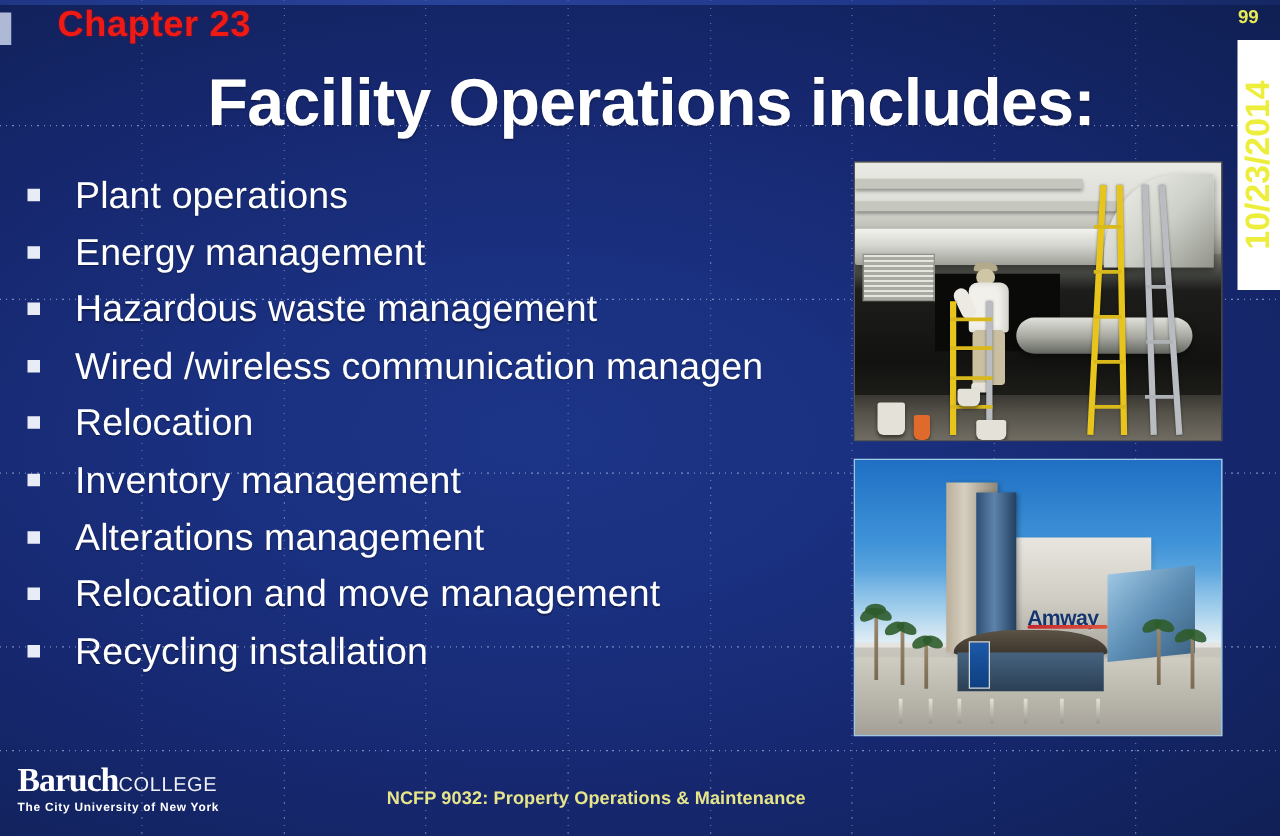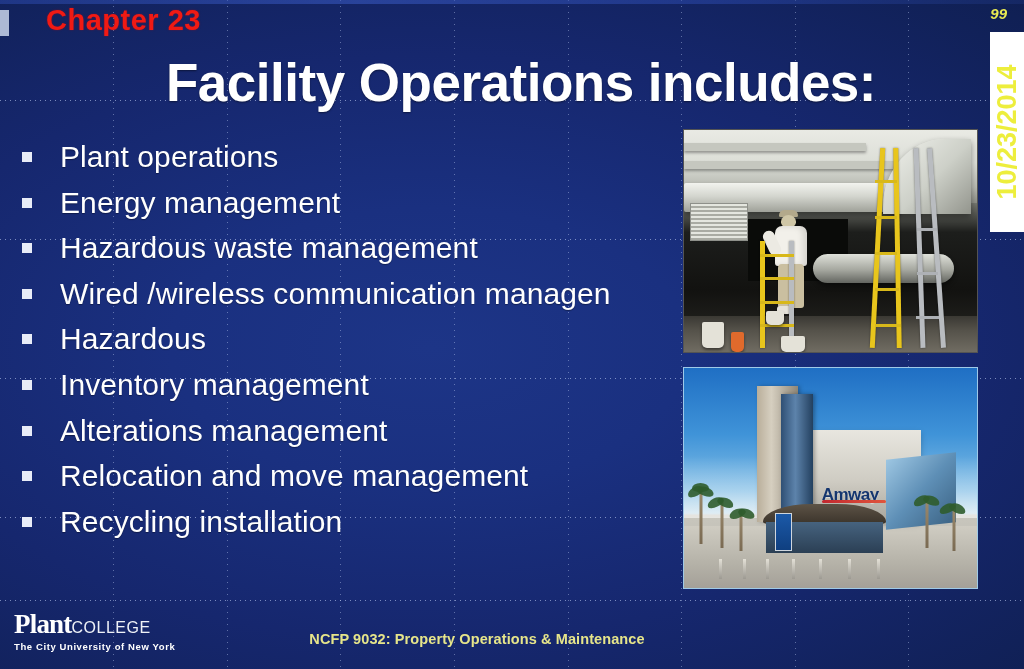--- a/index.html
+++ b/index.html
@@ -77,21 +77,20 @@
     margin-top: 20px;
   }
 
   
   .slide-number {
     position: absolute;
     right: 17px; top: 5px;
     font-size: 15px;
     font-weight: 700;
     color: #e9ea52;
-    font-style: italic;
   }
 
   
   .date-strip {
     position: absolute;
     right: 0px; top: 32px;
     width: 34px; height: 200px;
     background: #ffffff;
     overflow: hidden;
   }
@@ -319,21 +318,21 @@
     <li class="bullet-row">
       <span class="bullet-marker"></span>
       <span class="bullet-text">Hazardous waste management</span>
     </li>
     <li class="bullet-row">
       <span class="bullet-marker"></span>
       <span class="bullet-text">Wired /wireless communication managen</span>
     </li>
     <li class="bullet-row">
       <span class="bullet-marker"></span>
-      <span class="bullet-text">Hazardous</span>
+      <span class="bullet-text">Relocation</span>
     </li>
     <li class="bullet-row">
       <span class="bullet-marker"></span>
       <span class="bullet-text">Inventory management</span>
     </li>
     <li class="bullet-row">
       <span class="bullet-marker"></span>
       <span class="bullet-text">Alterations management</span>
     </li>
     <li class="bullet-row">
@@ -445,20 +444,20 @@
       <div class="bollard" style="left:28%"></div>
       <div class="bollard" style="left:37%"></div>
       <div class="bollard" style="left:46%"></div>
       <div class="bollard" style="left:56%"></div>
       <div class="bollard" style="left:66%"></div>
     </div>
   </div>
 
   <div class="footer-logo">
     <div class="lockup">
-      <span class="baruch">Plant</span><span class="college">COLLEGE</span>
+      <span class="baruch">Baruch</span><span class="college">COLLEGE</span>
     </div>
     <div class="tagline">The City University of New York</div>
   </div>
 
   <div class="footer-course">NCFP 9032: Property Operations &amp; Maintenance</div>
 
 </div>
 
 </body></html>

